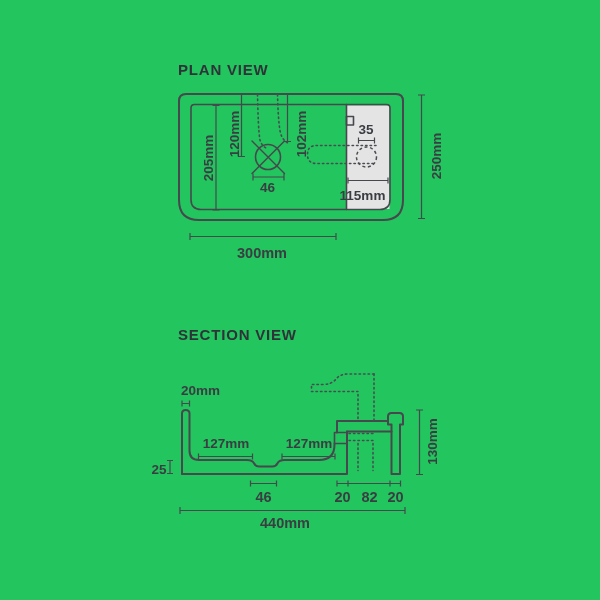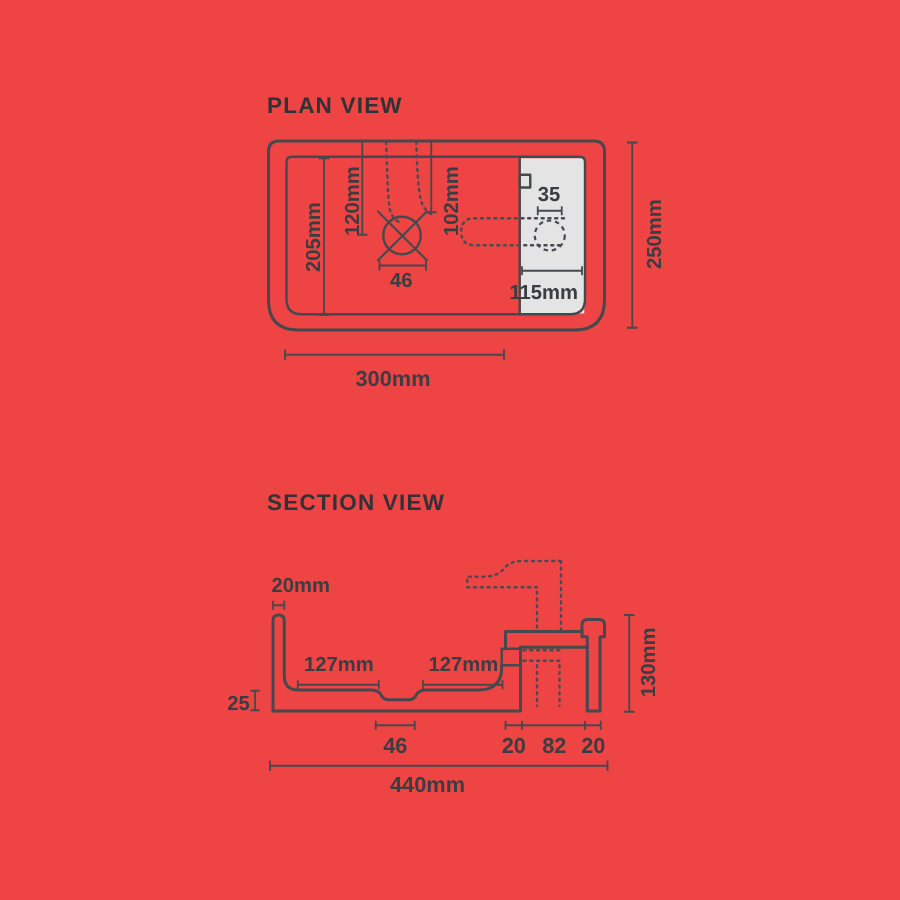--- a/index.html
+++ b/index.html
@@ -1,16 +1,16 @@
 <!DOCTYPE html>
 <html><head>
 <meta charset="utf-8">
 <style>
   html,body{margin:0;padding:0;background:#ffffff;}
-  .canvas{position:relative;width:600px;height:600px;background:#ef4444;overflow:hidden;
+  .canvas{position:relative;width:600px;height:600px;background:#22c55e;overflow:hidden;
           font-family:"Liberation Sans",sans-serif;}
   svg{display:block;}
   .outline{fill:none;stroke:#46484d;stroke-width:2;stroke-linejoin:round;stroke-linecap:round;}
   .detail{fill:none;stroke:#46484d;stroke-width:1.6;stroke-linejoin:round;stroke-linecap:round;}
   .xline{fill:none;stroke:#46484d;stroke-width:1.4;stroke-linecap:round;}
   .dim{fill:none;stroke:#46484d;stroke-width:1.2;stroke-linecap:butt;}
   .dotted{fill:none;stroke:#4a4c51;stroke-width:1.6;stroke-dasharray:1.4 3.1;stroke-linecap:round;}
   .dashcirc{fill:none;stroke:#4a4c51;stroke-width:1.5;stroke-dasharray:3 2.6;}
   text{fill:#3a3d41;font-weight:600;}
   .lbl{font-size:13.5px;}

